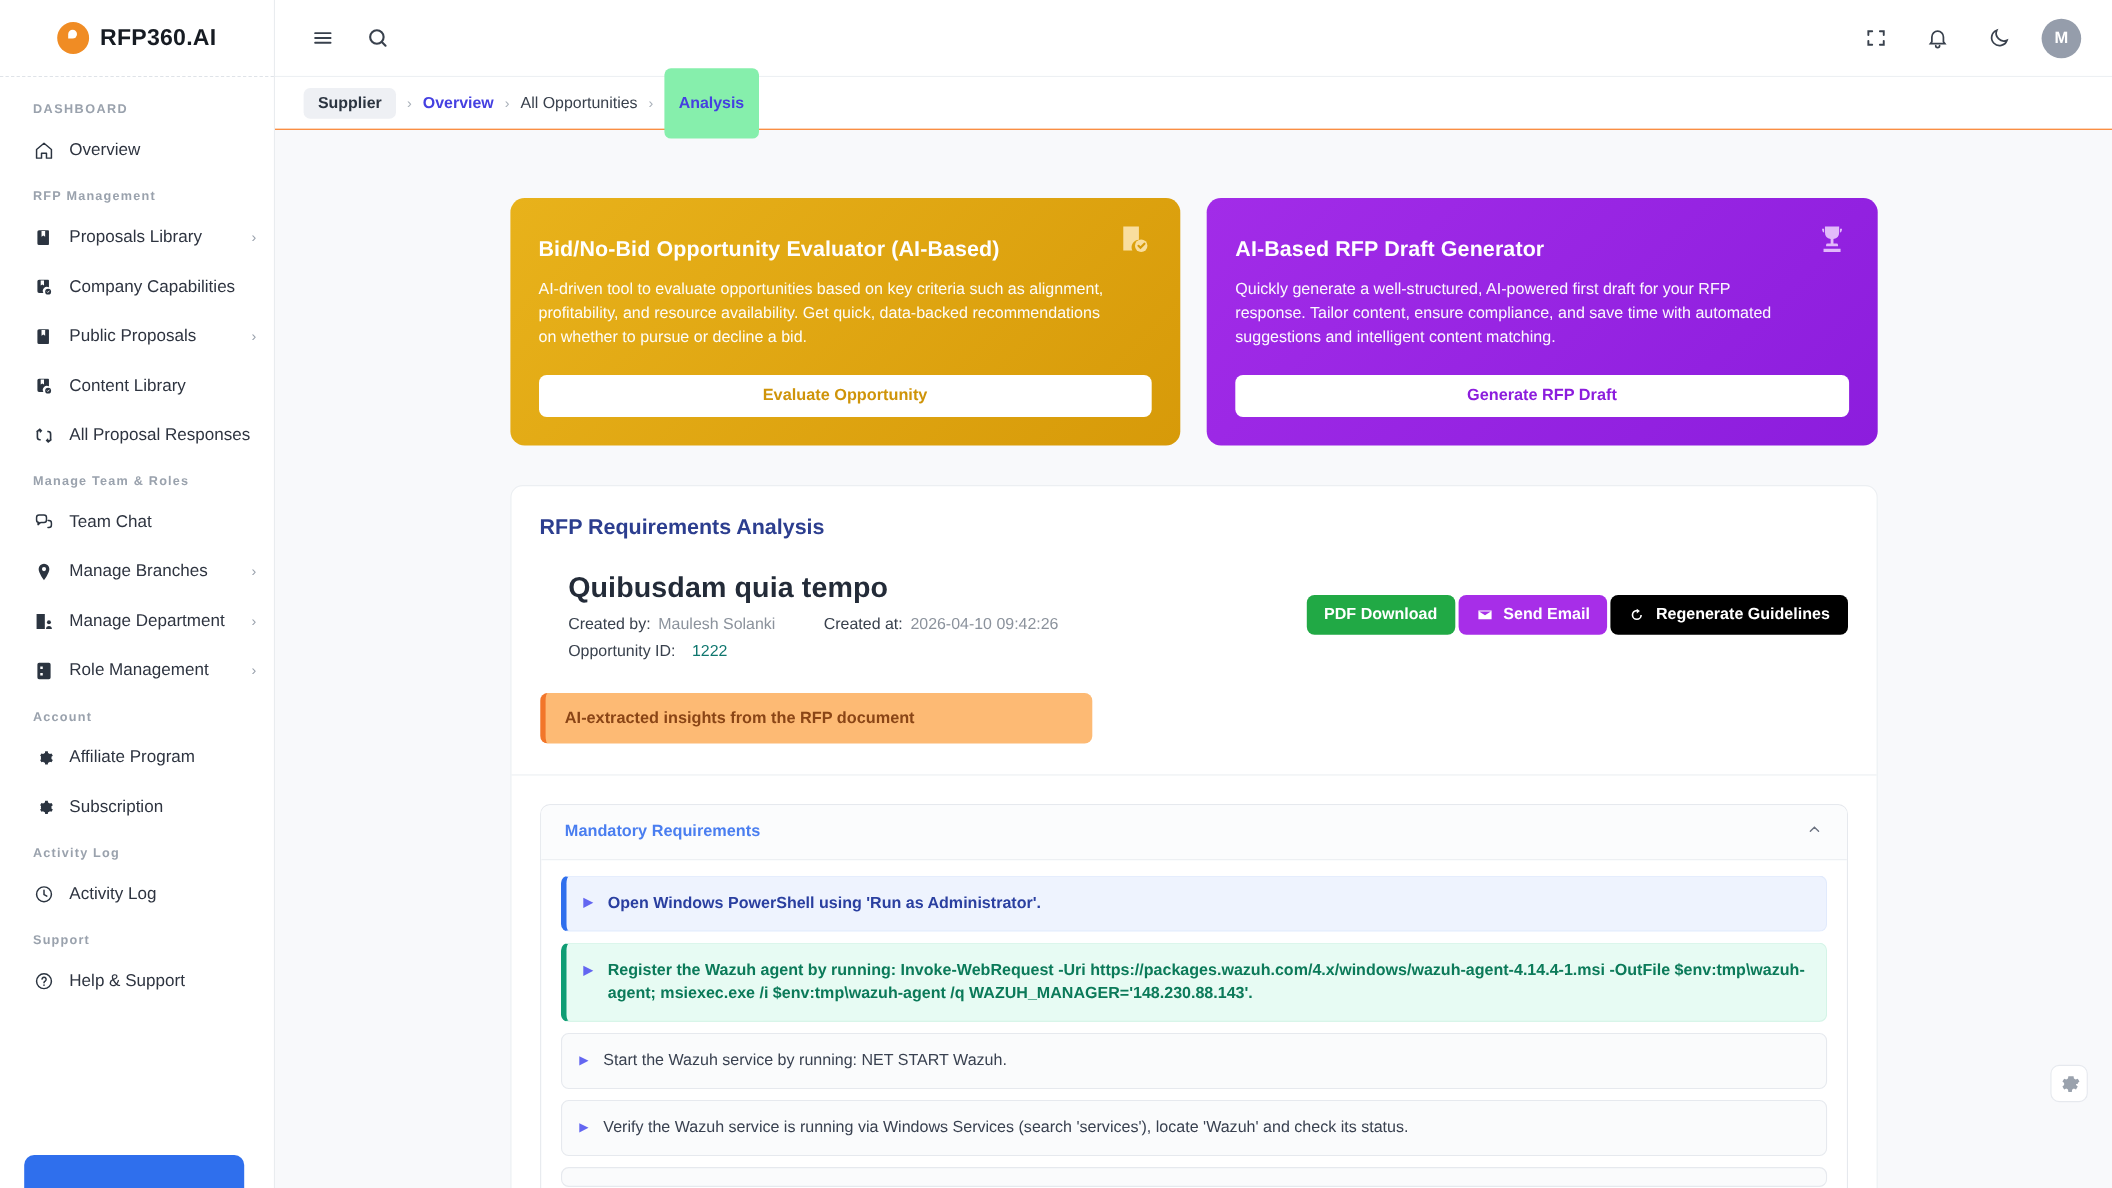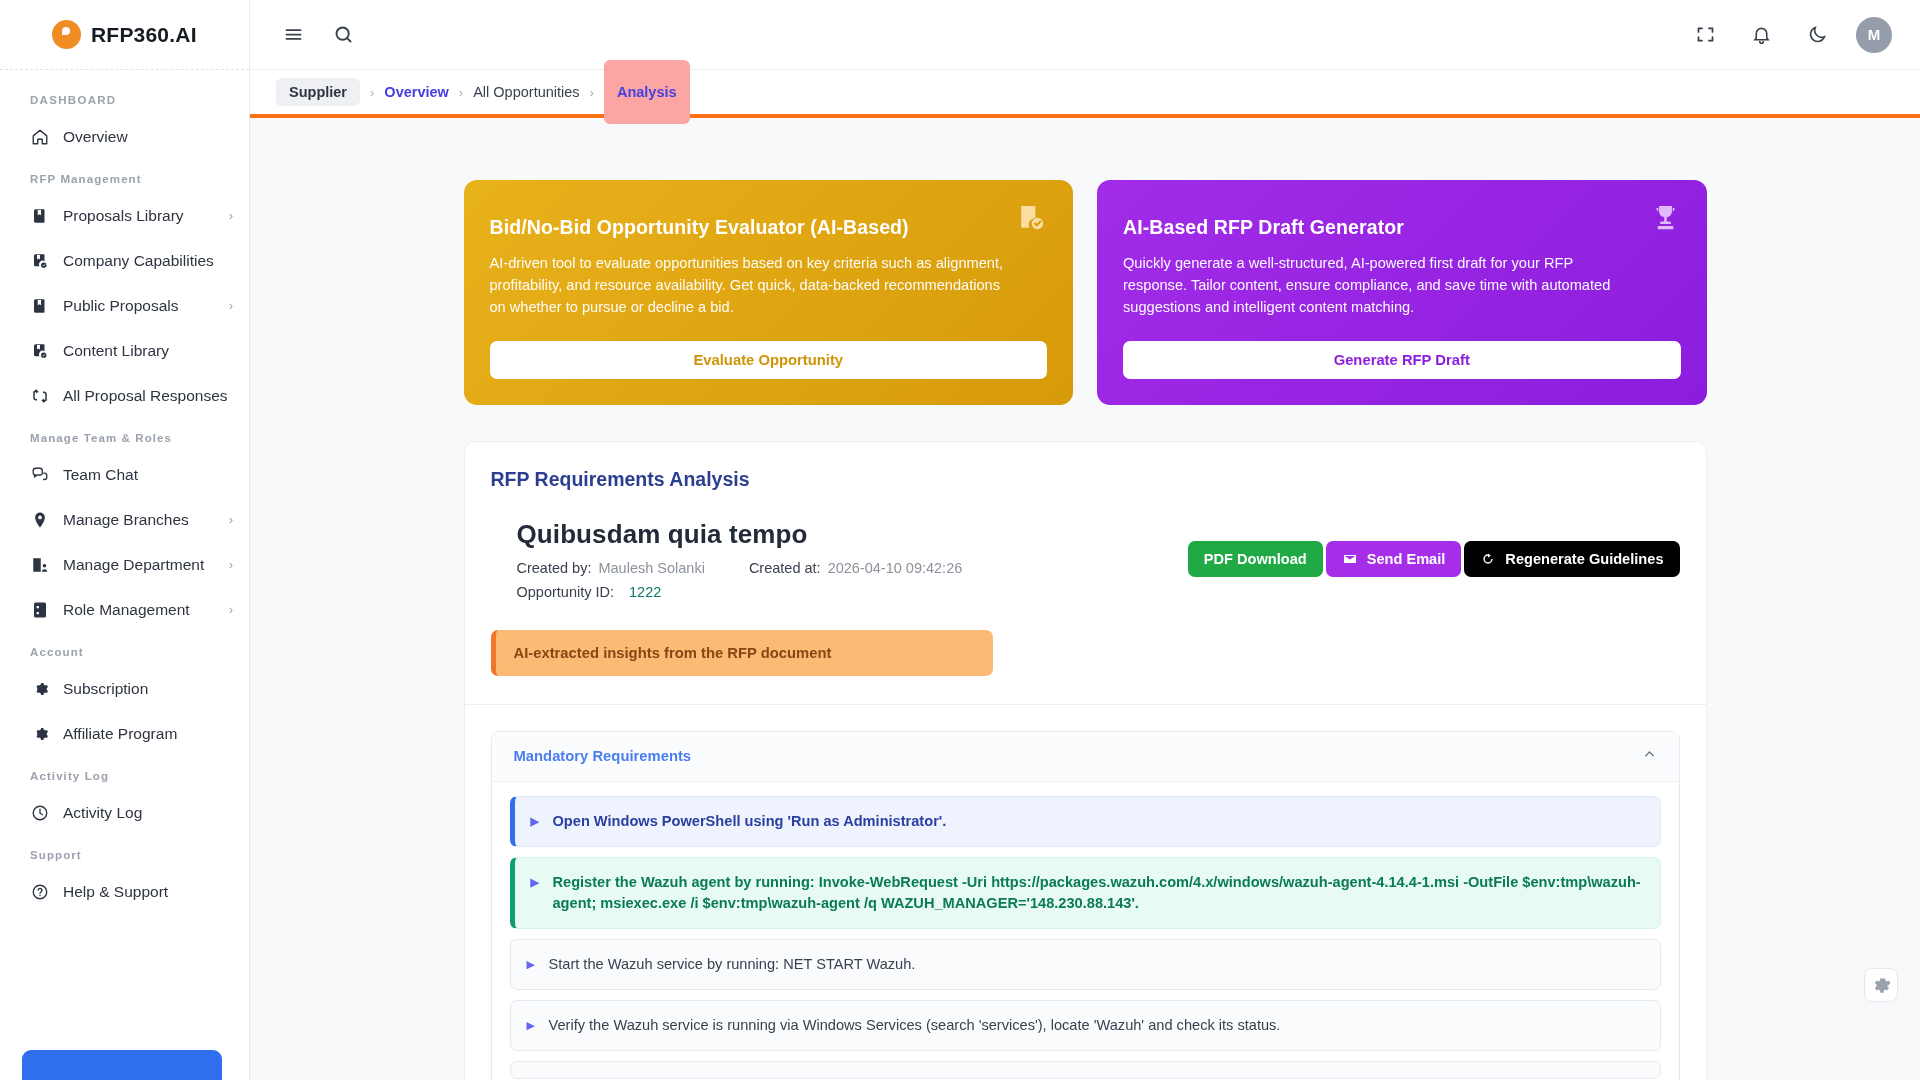--- a/index.html
+++ b/index.html
@@ -72,28 +72,28 @@
   }
   .icon-btn svg { width: 21px; height: 21px; }
   .topbar-right { margin-left: auto; display: flex; align-items: center; gap: 22px; }
   .avatar {
     width: 36px; height: 36px; border-radius: 50%; background: #959dab;
     color: #fff; display: flex; align-items: center; justify-content: center;
     font-size: 15px; font-weight: 600; cursor: pointer;
   }
 
   .crumbbar {
-    height: 48px; background: #fff; border-bottom: 4px solid #f97316;
+    height: 48px; background: #fff; border-bottom: 1px solid #f97316;
     display: flex; align-items: center; padding: 0 26px;
   }
   .crumbs { display: flex; align-items: center; gap: 10px; font-size: 14.5px; }
   .crumb { color: #39414d; }
   .crumb.pill { background: #eef0f4; border-radius: 6px; padding: 6px 13px; font-weight: 700; color: #2b3440; }
   .crumb.link { color: #4540e1; font-weight: 700; cursor: pointer; }
-  .crumb.active { background: #fca5a5; border-radius: 6px; padding: 24px 13px; font-weight: 700; color: #4540e1; }
+  .crumb.active { background: #86efac; border-radius: 6px; padding: 24px 13px; font-weight: 700; color: #4540e1; }
   .crumb-sep { color: #aab1ba; font-size: 13px; }
 
   .content { flex: 1; overflow: hidden; padding: 26px 0 0 0; }
   .wrap { width: 1243px; margin: 0 auto; }
 
   
   .promos { display: flex; gap: 24px; margin-top: 36px; }
   .promo { flex: 1; border-radius: 13px; padding: 36px 26px 26px 26px; color: #fff; position: relative; }
   .promo.amber { background: linear-gradient(135deg,#e8b21b 0%, #d79a09 100%); }
   .promo.violet { background: linear-gradient(135deg,#a22ce8 0%, #8c1ddd 100%); }
@@ -274,29 +274,29 @@
           <span class="nav-label">Role Management</span>
           <span class="chev">›</span>
         </div>
         <div class="nav-section">Account</div>
         <div class="nav-item">
           <span class="nav-ico">
             <svg viewBox="0 0 24 24" class="">
               <path d="M12 8.2a3.8 3.8 0 100 7.6 3.8 3.8 0 000-7.6zm9.1 3.8c0-.5 0-.9-.1-1.3l1.7-1.3-1.6-2.8-2 .8a7.6 7.6 0 00-2.2-1.3l-.3-2.1h-3.2l-.3 2.1c-.8.3-1.5.7-2.2 1.3l-2-.8L7.3 9.4 9 10.7a7.6 7.6 0 000 2.6l-1.7 1.3 1.6 2.8 2-.8c.7.6 1.4 1 2.2 1.3l.3 2.1h3.2l.3-2.1c.8-.3 1.5-.7 2.2-1.3l2 .8 1.6-2.8-1.7-1.3c.1-.4.1-.8.1-1.3z"></path>
             </svg>
           </span>
+          <span class="nav-label">Affiliate Program</span>
+        </div>
+        <div class="nav-item">
+          <span class="nav-ico">
+            <svg viewBox="0 0 24 24" class="">
+              <path d="M12 8.2a3.8 3.8 0 100 7.6 3.8 3.8 0 000-7.6zm9.1 3.8c0-.5 0-.9-.1-1.3l1.7-1.3-1.6-2.8-2 .8a7.6 7.6 0 00-2.2-1.3l-.3-2.1h-3.2l-.3 2.1c-.8.3-1.5.7-2.2 1.3l-2-.8L7.3 9.4 9 10.7a7.6 7.6 0 000 2.6l-1.7 1.3 1.6 2.8 2-.8c.7.6 1.4 1 2.2 1.3l.3 2.1h3.2l.3-2.1c.8-.3 1.5-.7 2.2-1.3l2 .8 1.6-2.8-1.7-1.3c.1-.4.1-.8.1-1.3z"></path>
+            </svg>
+          </span>
           <span class="nav-label">Subscription</span>
-        </div>
-        <div class="nav-item">
-          <span class="nav-ico">
-            <svg viewBox="0 0 24 24" class="">
-              <path d="M12 8.2a3.8 3.8 0 100 7.6 3.8 3.8 0 000-7.6zm9.1 3.8c0-.5 0-.9-.1-1.3l1.7-1.3-1.6-2.8-2 .8a7.6 7.6 0 00-2.2-1.3l-.3-2.1h-3.2l-.3 2.1c-.8.3-1.5.7-2.2 1.3l-2-.8L7.3 9.4 9 10.7a7.6 7.6 0 000 2.6l-1.7 1.3 1.6 2.8 2-.8c.7.6 1.4 1 2.2 1.3l.3 2.1h3.2l.3-2.1c.8-.3 1.5-.7 2.2-1.3l2 .8 1.6-2.8-1.7-1.3c.1-.4.1-.8.1-1.3z"></path>
-            </svg>
-          </span>
-          <span class="nav-label">Affiliate Program</span>
         </div>
         <div class="nav-section">Activity Log</div>
         <div class="nav-item">
           <span class="nav-ico">
             <svg viewBox="0 0 24 24" class="">
               <circle cx="12" cy="12" r="9" fill="none" stroke="currentColor" stroke-width="1.8"></circle>
               <path d="M12 7v5.3l3.4 2" fill="none" stroke="currentColor" stroke-width="1.8" stroke-linecap="round"></path>
             </svg>
           </span>
           <span class="nav-label">Activity Log</span>

